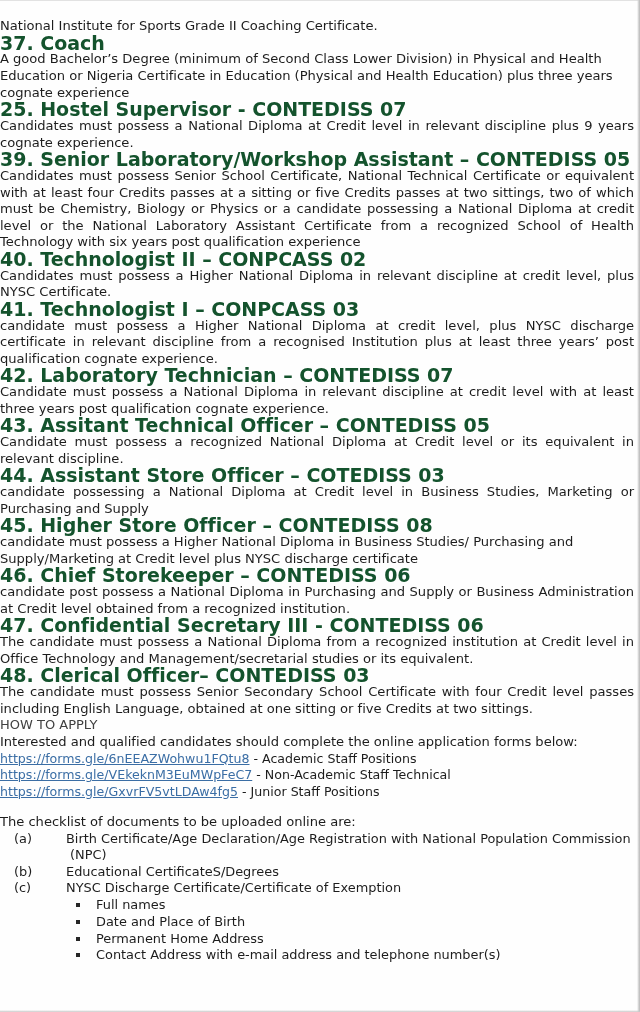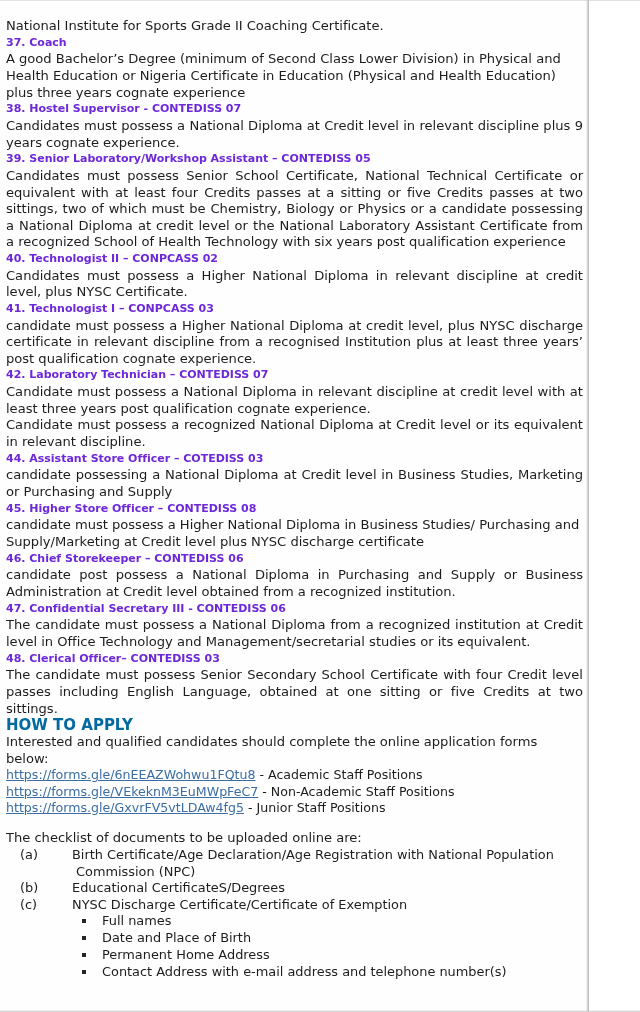--- a/index.html
+++ b/index.html
@@ -11,24 +11,24 @@
   body {
     width: 640px;
     height: 1012px;
     font-family: "DejaVu Sans", "Liberation Sans", sans-serif;
     color: #1a1a1a;
     overflow: hidden;
     position: relative;
   }
   .page {
     position: relative;
-    width: 589px;
+    width: 640px;
     height: 1012px;
     box-sizing: border-box;
-    padding: 18px 6px 0 6px;
+    padding: 18px 6px 0 0;
     background: #fefefe;
   }
   
   .scan-edge-right {
     position: absolute;
     top: 0;
     right: 0;
     width: 3px;
     height: 1012px;
     background: linear-gradient(to right, rgba(255,255,255,0) 0%, #cfcfcf 60%, #b7b7b7 100%);
@@ -58,31 +58,31 @@
     font-size: 13.1px;
     line-height: 16.6px;
     letter-spacing: -0.02px;
     color: #1d1d1d;
   }
   .body-text.justify {
     text-align: justify;
     text-align-last: left;
   }
   .heading {
-    font-size: 11px;
+    font-size: 19px;
     line-height: 16.8px;
     font-weight: bold;
-    color: #6d28d9;
+    color: #14532d;
     letter-spacing: -0.01px;
   }
   .section-label {
-    font-size: 15px;
+    font-size: 13px;
     line-height: 16.8px;
-    font-weight: bold;
-    color: #0369a1;
+    font-weight: normal;
+    color: #404040;
   }
   .link-line {
     font-size: 12.6px;
     line-height: 16.4px;
     white-space: nowrap;
   }
   .link {
     color: #3b6ea5;
     text-decoration: underline;
     text-underline-offset: 1px;
@@ -137,35 +137,36 @@
 
   <div class="scan-edge-top"></div>
   <div class="scan-edge-right"></div>
   <div class="scan-edge-bottom"></div>
 
   <p class="body-text">National Institute for Sports Grade II Coaching Certificate.</p>
 
   <p class="heading">37. Coach</p>
   <p class="body-text">A good Bachelor’s Degree (minimum of Second Class Lower Division) in Physical and Health Education or Nigeria Certificate in Education (Physical and Health Education) plus three years cognate experience</p>
 
-  <p class="heading">38. Hostel Supervisor   -    CONTEDISS 07</p>
+  <p class="heading">25. Hostel Supervisor   -    CONTEDISS 07</p>
   <p class="body-text justify">Candidates must possess a National Diploma at Credit level in relevant discipline plus 9 years cognate experience.</p>
 
   <p class="heading">39. Senior Laboratory/Workshop Assistant – CONTEDISS 05</p>
   <p class="body-text justify">Candidates must possess Senior School Certificate, National Technical Certificate or equivalent with at least four Credits passes at a sitting or five Credits passes at two sittings, two of which must be Chemistry, Biology or Physics or a candidate possessing a National Diploma at credit level or the National Laboratory Assistant Certificate from a recognized School of Health Technology with six years post qualification experience</p>
 
   <p class="heading">40. Technologist II – CONPCASS 02</p>
   <p class="body-text justify">Candidates must possess a Higher National Diploma in relevant discipline at credit level, plus NYSC Certificate.</p>
 
   <p class="heading">41. Technologist I – CONPCASS 03</p>
   <p class="body-text justify">candidate must possess a Higher National Diploma at credit level, plus NYSC discharge certificate in relevant discipline from a recognised Institution plus at least three years’ post qualification cognate experience.</p>
 
   <p class="heading">42. Laboratory Technician – CONTEDISS 07</p>
   <p class="body-text justify">Candidate must possess a National Diploma in relevant discipline at credit level with at least three years post qualification cognate experience.</p>
 
+  <p class="heading">43. Assitant Technical Officer – CONTEDISS 05</p>
   <p class="body-text justify">Candidate must possess a recognized National Diploma at Credit level or its equivalent in relevant discipline.</p>
 
   <p class="heading">44. Assistant Store Officer – COTEDISS 03</p>
   <p class="body-text justify">candidate possessing a National Diploma at Credit level in Business Studies, Marketing or Purchasing and Supply</p>
 
   <p class="heading">45. Higher Store Officer – CONTEDISS 08</p>
   <p class="body-text">candidate must possess a Higher National Diploma in Business Studies/ Purchasing and Supply/Marketing at Credit level plus NYSC discharge certificate</p>
 
   <p class="heading">46. Chief Storekeeper – CONTEDISS 06</p>
   <p class="body-text justify">candidate post possess a National Diploma in Purchasing and Supply or Business Administration at Credit level obtained from a recognized institution.</p>
@@ -173,21 +174,21 @@
   <p class="heading">47. Confidential Secretary III   -   CONTEDISS 06</p>
   <p class="body-text justify">The candidate must possess a National Diploma from a recognized institution at Credit level in Office Technology and Management/secretarial studies or its equivalent.</p>
 
   <p class="heading">48. Clerical Officer– CONTEDISS 03</p>
   <p class="body-text justify">The candidate must possess Senior Secondary School Certificate with four Credit level passes including English Language, obtained at one sitting or five Credits at two sittings.</p>
 
   <p class="section-label">HOW TO APPLY</p>
   <p class="body-text">Interested and qualified candidates should complete the online application forms below:</p>
 
   <p class="link-line"><a class="link" href="#">https://forms.gle/6nEEAZWohwu1FQtu8</a><span class="link-suffix"> - Academic Staff Positions</span></p>
-  <p class="link-line"><a class="link" href="#">https://forms.gle/VEkeknM3EuMWpFeC7</a><span class="link-suffix"> - Non-Academic Staff Positions</span></p>
+  <p class="link-line"><a class="link" href="#">https://forms.gle/VEkeknM3EuMWpFeC7</a><span class="link-suffix"> - Non-Academic Staff Technical</span></p>
   <p class="link-line"><a class="link" href="#">https://forms.gle/GxvrFV5vtLDAw4fg5</a><span class="link-suffix"> - Junior Staff Positions</span></p>
 
   <div class="gap-lg"></div>
 
   <p class="body-text">The checklist of documents to be uploaded online are:</p>
 
   <ul class="checklist">
     <li><span class="marker">(a)</span><span>Birth Certificate/Age Declaration/Age Registration with National Population Commission (NPC)</span></li>
     <li><span class="marker">(b)</span><span>Educational CertificateS/Degrees</span></li>
     <li><span class="marker">(c)</span><span>NYSC Discharge Certificate/Certificate of Exemption</span></li>

